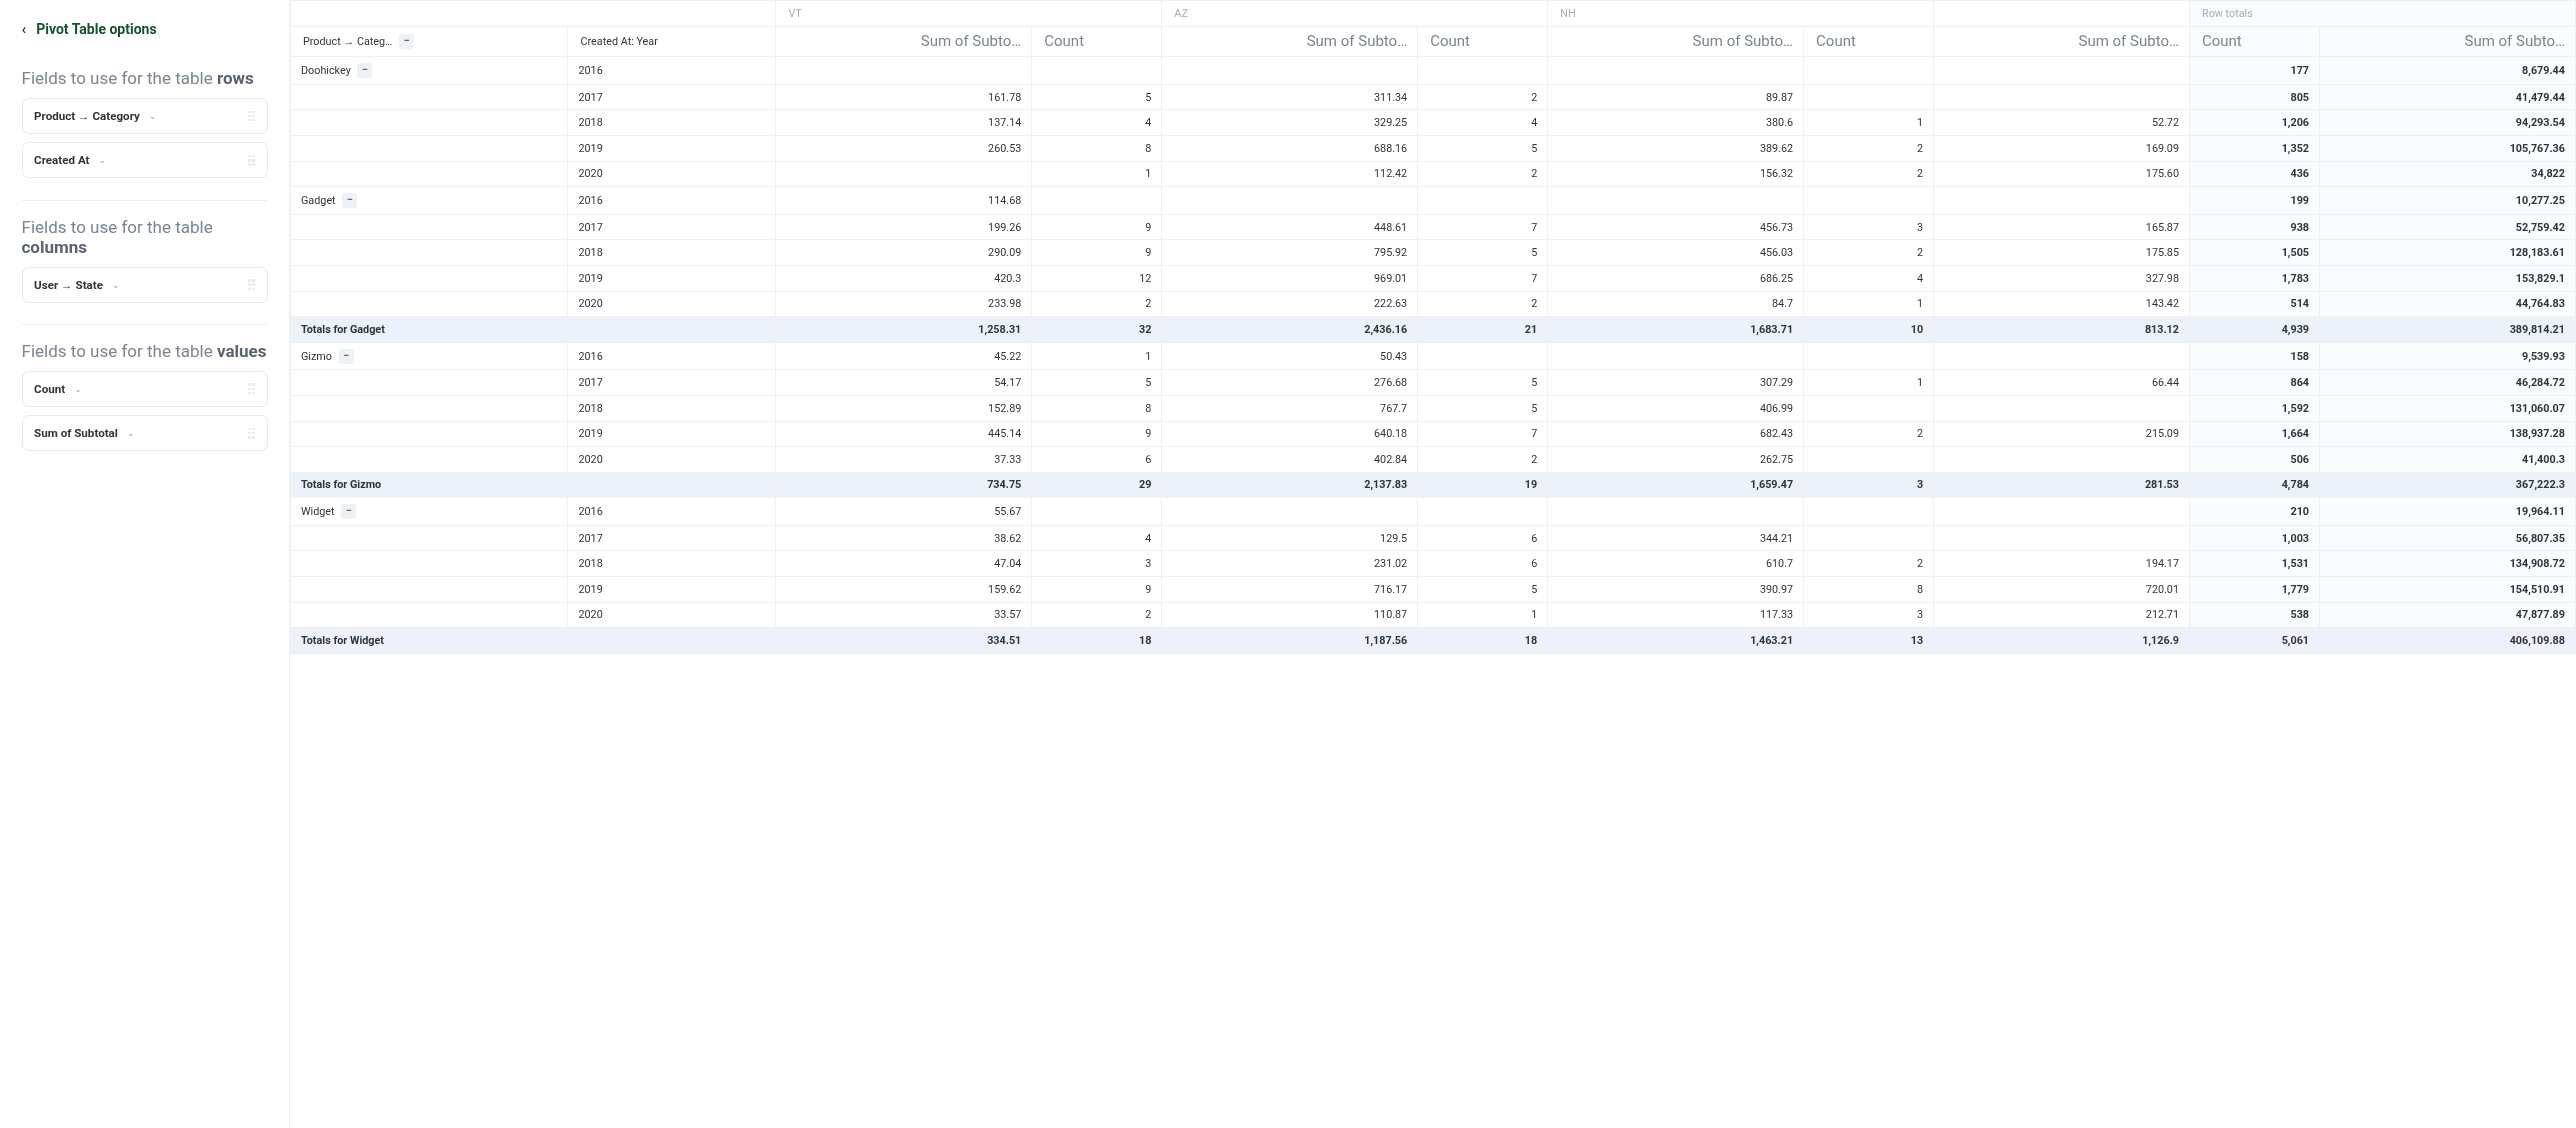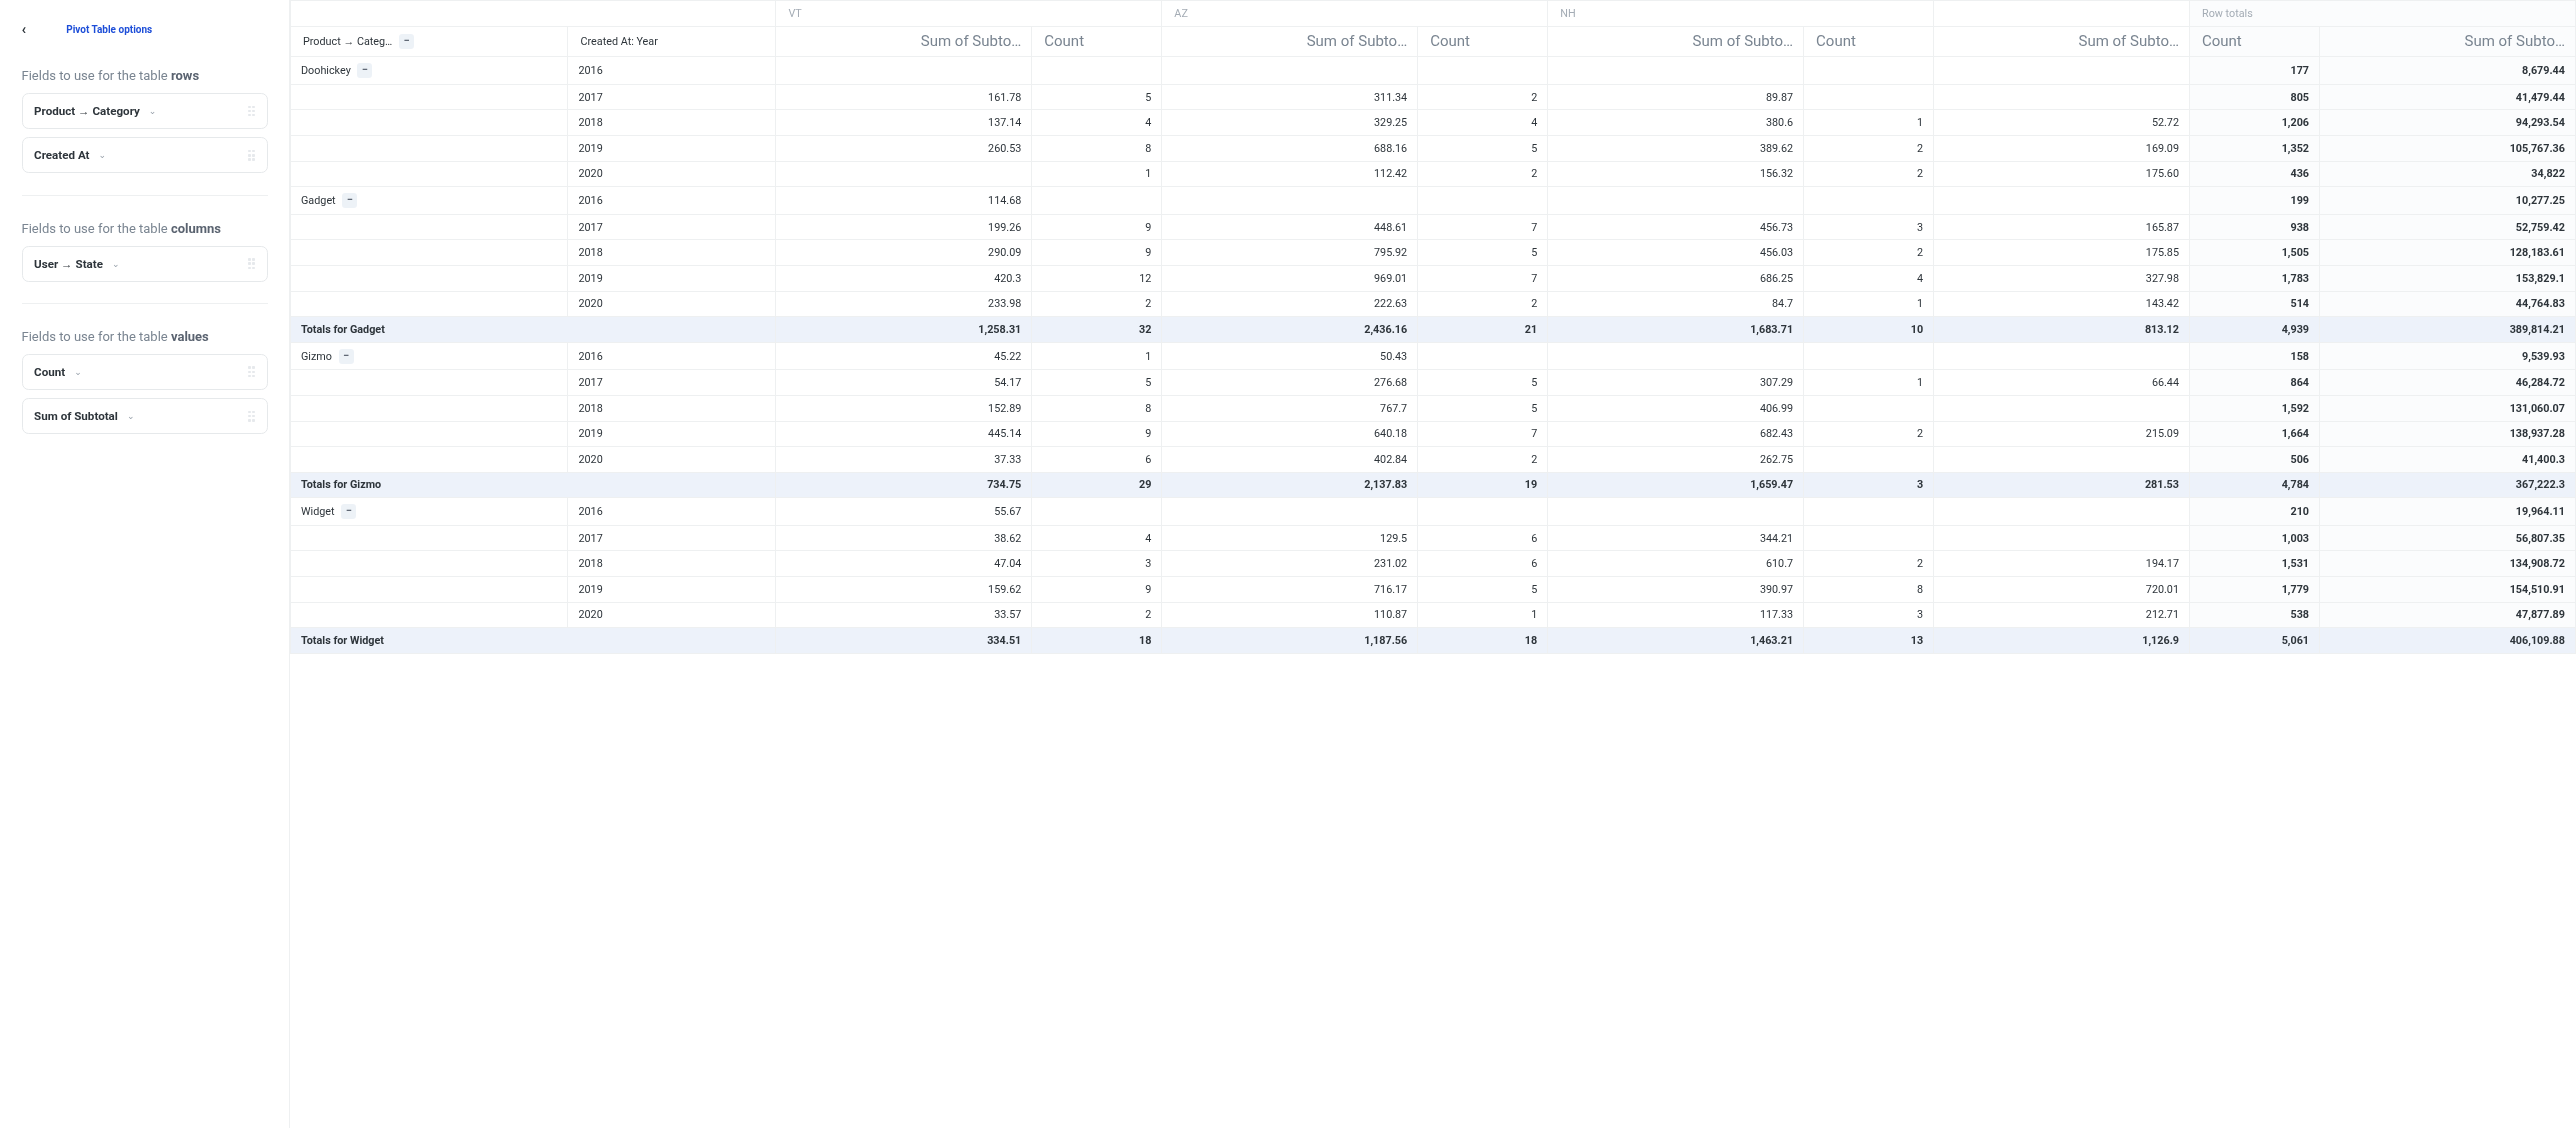--- a/index.html
+++ b/index.html
@@ -27,29 +27,28 @@
   gap: 10px;
   margin-bottom: 30px;
 }
 .back-chevron {
   font-size: 15px;
   color: #2e353b;
   cursor: pointer;
   font-weight: 700;
 }
 .sidebar-title {
-  font-size: 10px;
+  font-size: 14px;
   font-weight: 700;
-  color: #1d4ed8;
-  margin-left: 30px;
+  color: #14532d;
 }
 .section-label {
-  font-size: 13px;
+  font-size: 17px;
   color: #7a8591;
-  margin: 25px 0 10px;
+  margin: 16px 0 10px;
 }
 .section-label strong { color: #5a6370; font-weight: 700; }
 .field-pill {
   display: flex;
   align-items: center;
   justify-content: space-between;
   border: 0.8px solid #e6e9eb;
   border-radius: 6.6px;
   padding: 10px 11.6px;
   margin-bottom: 8.3px;

